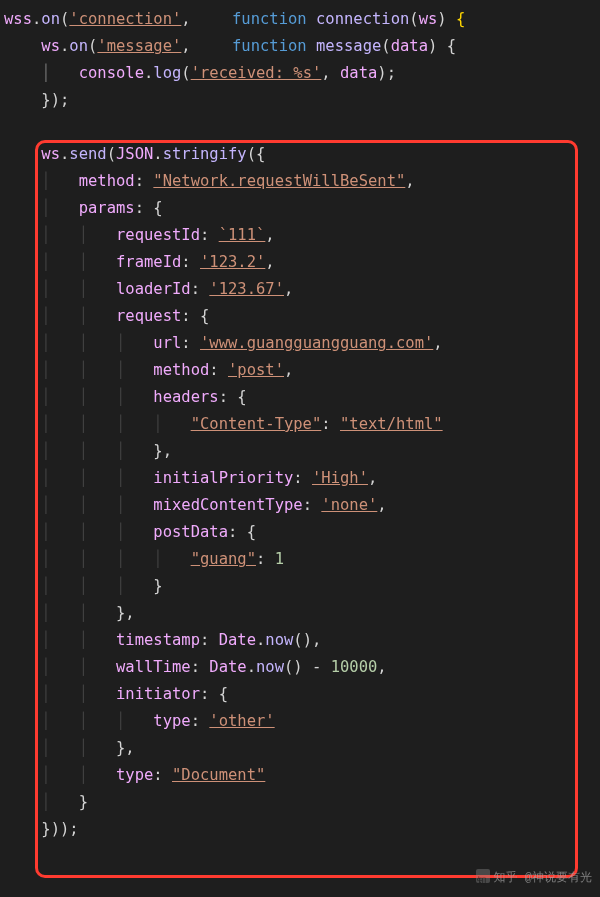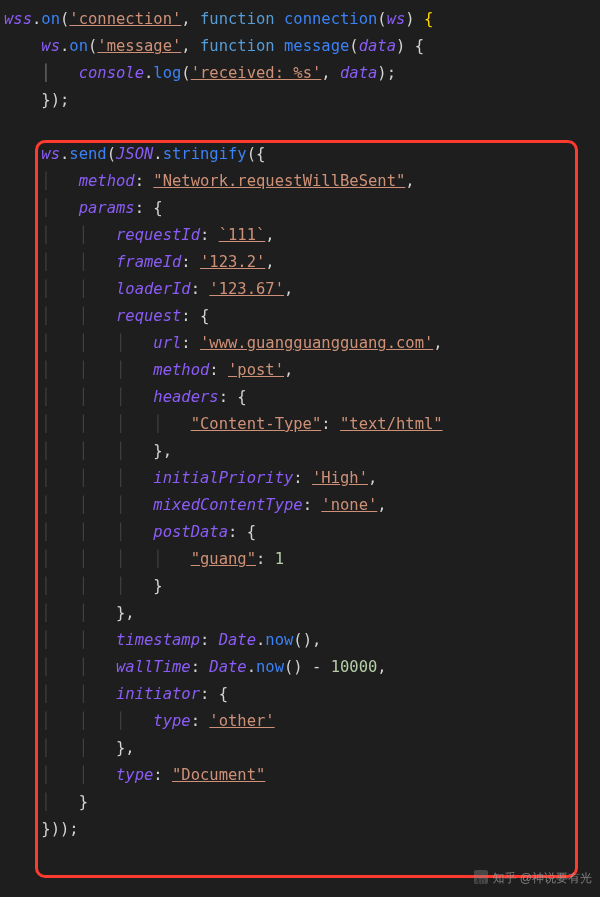--- a/index.html
+++ b/index.html
@@ -13,23 +13,23 @@
     color: #d4d4d4;
     overflow: hidden;
   }
   .editor {
     position: relative;
     padding: 6px 0 0 4px;
     white-space: pre;
   }
   .line { position: relative; height: 27px; }
   .tok   { display: inline; }
-  .c-obj   { color: #8b5cf6; font-style: italic; } 
-  .c-kw    { color: #569cd6; } 
-  .c-fn    { color: #3b82f6; text-align: center; } 
+  .c-obj   { color: #f0abfc; } 
+  .c-kw    { color: #569cd6; margin-left: 32px; } 
+  .c-fn    { color: #c4b5fd; text-align: center; } 
   .c-str   { color: #ce9178; text-decoration: underline; } 
   .c-num   { color: #b5cea8; } 
   .c-pun   { color: #d4d4d4; } 
   .c-brace { color: #ffd602; } 
   .c-guide { color: #404040; } 
   .c-guide-a { color: #707070; }
 
   .highlight-box {
     position: absolute;
     left: 35px;
@@ -38,21 +38,21 @@
     height: 738px;
     border: 3px solid #ff3b30;
     border-radius: 10px;
     pointer-events: none;
   }
 
   .watermark {
     position: absolute;
     right: 8px;
     bottom: 5px;
-    font-family: Liberation Sans, sans-serif;
+    font-family: Liberation Mono, monospace;
     font-size: 12px;
     color: #aaaaaa;
     opacity: 0.68;
     white-space: nowrap;
   }
   .zhihu-icon {
     display: inline-block;
     width: 14px; height: 14px;
     background: #888;
     opacity: 0.6;

